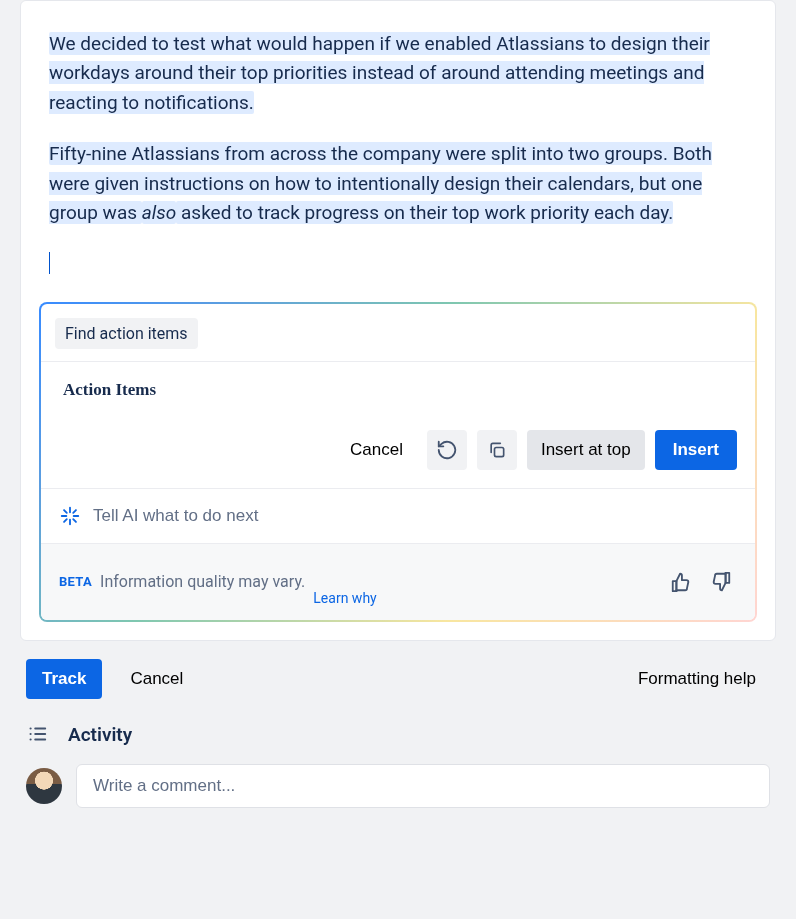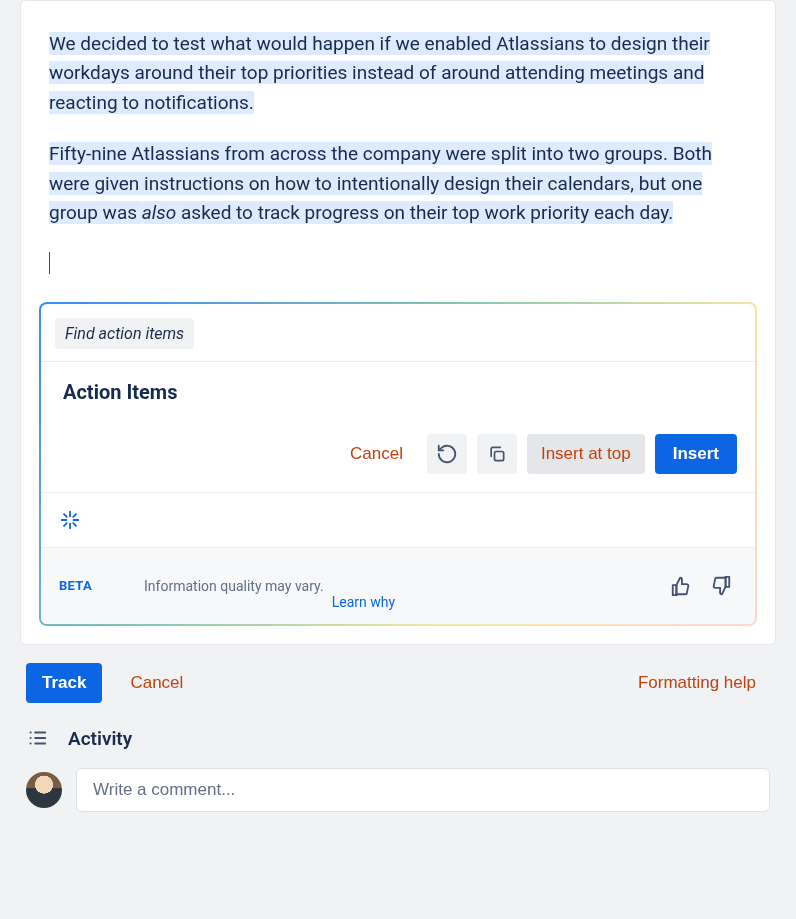--- a/index.html
+++ b/index.html
@@ -51,37 +51,37 @@
     }
     .ai-panel {
       background: #fff;
       border-radius: 6px;
       overflow: hidden;
     }
 
     .ai-header {
       padding: 14px 14px 12px 14px;
       border-bottom: 1px solid #ebecf0;
-      font-style: italic;
     }
     .chip {
       display: inline-block;
       background: #f1f2f4;
       color: #172b4d;
       font-size: 16px;
       padding: 6px 10px;
       border-radius: 4px;
     }
 
     .ai-body { padding: 18px 22px 6px 22px; }
     .ai-body h2 {
-      font-size: 20px;
+      font-size: 17px;
       font-weight: 700;
       margin-bottom: 10px;
       color: #172b4d;
+      font-family: Liberation Serif, serif;
     }
     .ai-body ul {
       list-style: disc;
       padding-left: 34px;
     }
     .ai-body li {
       font-size: 18px;
       line-height: 1.55;
       margin-bottom: 6px;
       color: #172b4d;
@@ -98,21 +98,21 @@
       display: inline-flex;
       align-items: center;
       justify-content: center;
       font-size: 17px;
       font-weight: 500;
       height: 40px;
       padding: 0 14px;
       border: none;
       border-radius: 4px;
       cursor: pointer;
-      color: #c2410c;
+      color: #000000;
       background: transparent;
     }
     .btn.subtle { background: transparent; }
     .btn.neutral { background: #f1f2f4; }
     .btn.neutral-strong { background: #e4e6ea; }
     .btn.primary { background: #0c66e4; color: #fff; font-weight: 600; padding: 0 18px; }
     .btn.icon-only { width: 40px; padding: 0; }
 
     .ai-prompt {
       display: flex;
@@ -139,21 +139,21 @@
       background: #f7f8f9;
       border-top: 1px solid #ebecf0;
       text-align: center;
     }
     .beta-tag {
       color: #0c66e4;
       font-weight: 700;
       font-size: 13px;
       letter-spacing: 0.3px;
     }
-    .quality-text { color: #626f86; font-size: 14px; margin-left: 44px; }
+    .quality-text { color: #626f86; font-size: 16px; }
     .learn-link { color: #0c66e4; font-size: 14px; cursor: pointer; margin-top: 32px; }
     .ai-footer .spacer { flex: 1; }
     .fb-btn {
       background: transparent;
       border: none;
       width: 32px;
       height: 32px;
       display: inline-flex;
       align-items: center;
       justify-content: center;
@@ -263,20 +263,21 @@
                 <line x1="12" y1="3" x2="12" y2="8"></line>
                 <line x1="12" y1="16" x2="12" y2="21"></line>
                 <line x1="3" y1="12" x2="8" y2="12"></line>
                 <line x1="16" y1="12" x2="21" y2="12"></line>
                 <line x1="5.5" y1="5.5" x2="8.5" y2="8.5"></line>
                 <line x1="15.5" y1="15.5" x2="18.5" y2="18.5"></line>
                 <line x1="5.5" y1="18.5" x2="8.5" y2="15.5"></line>
                 <line x1="15.5" y1="8.5" x2="18.5" y2="5.5"></line>
               </svg>
           </span>
+          <input type="text" placeholder="Tell AI what to do next" style="">
         </div>
 
         <div class="ai-footer">
           <span class="beta-tag">BETA</span>
           <span class="quality-text">Information quality may vary.</span>
           <span class="learn-link">Learn why</span>
           <span class="spacer"></span>
           <button class="fb-btn">
             <span>
               <svg width="22" height="22" viewBox="0 0 24 24" fill="none" stroke="#44546f" stroke-width="2" stroke-linecap="round" stroke-linejoin="round">

